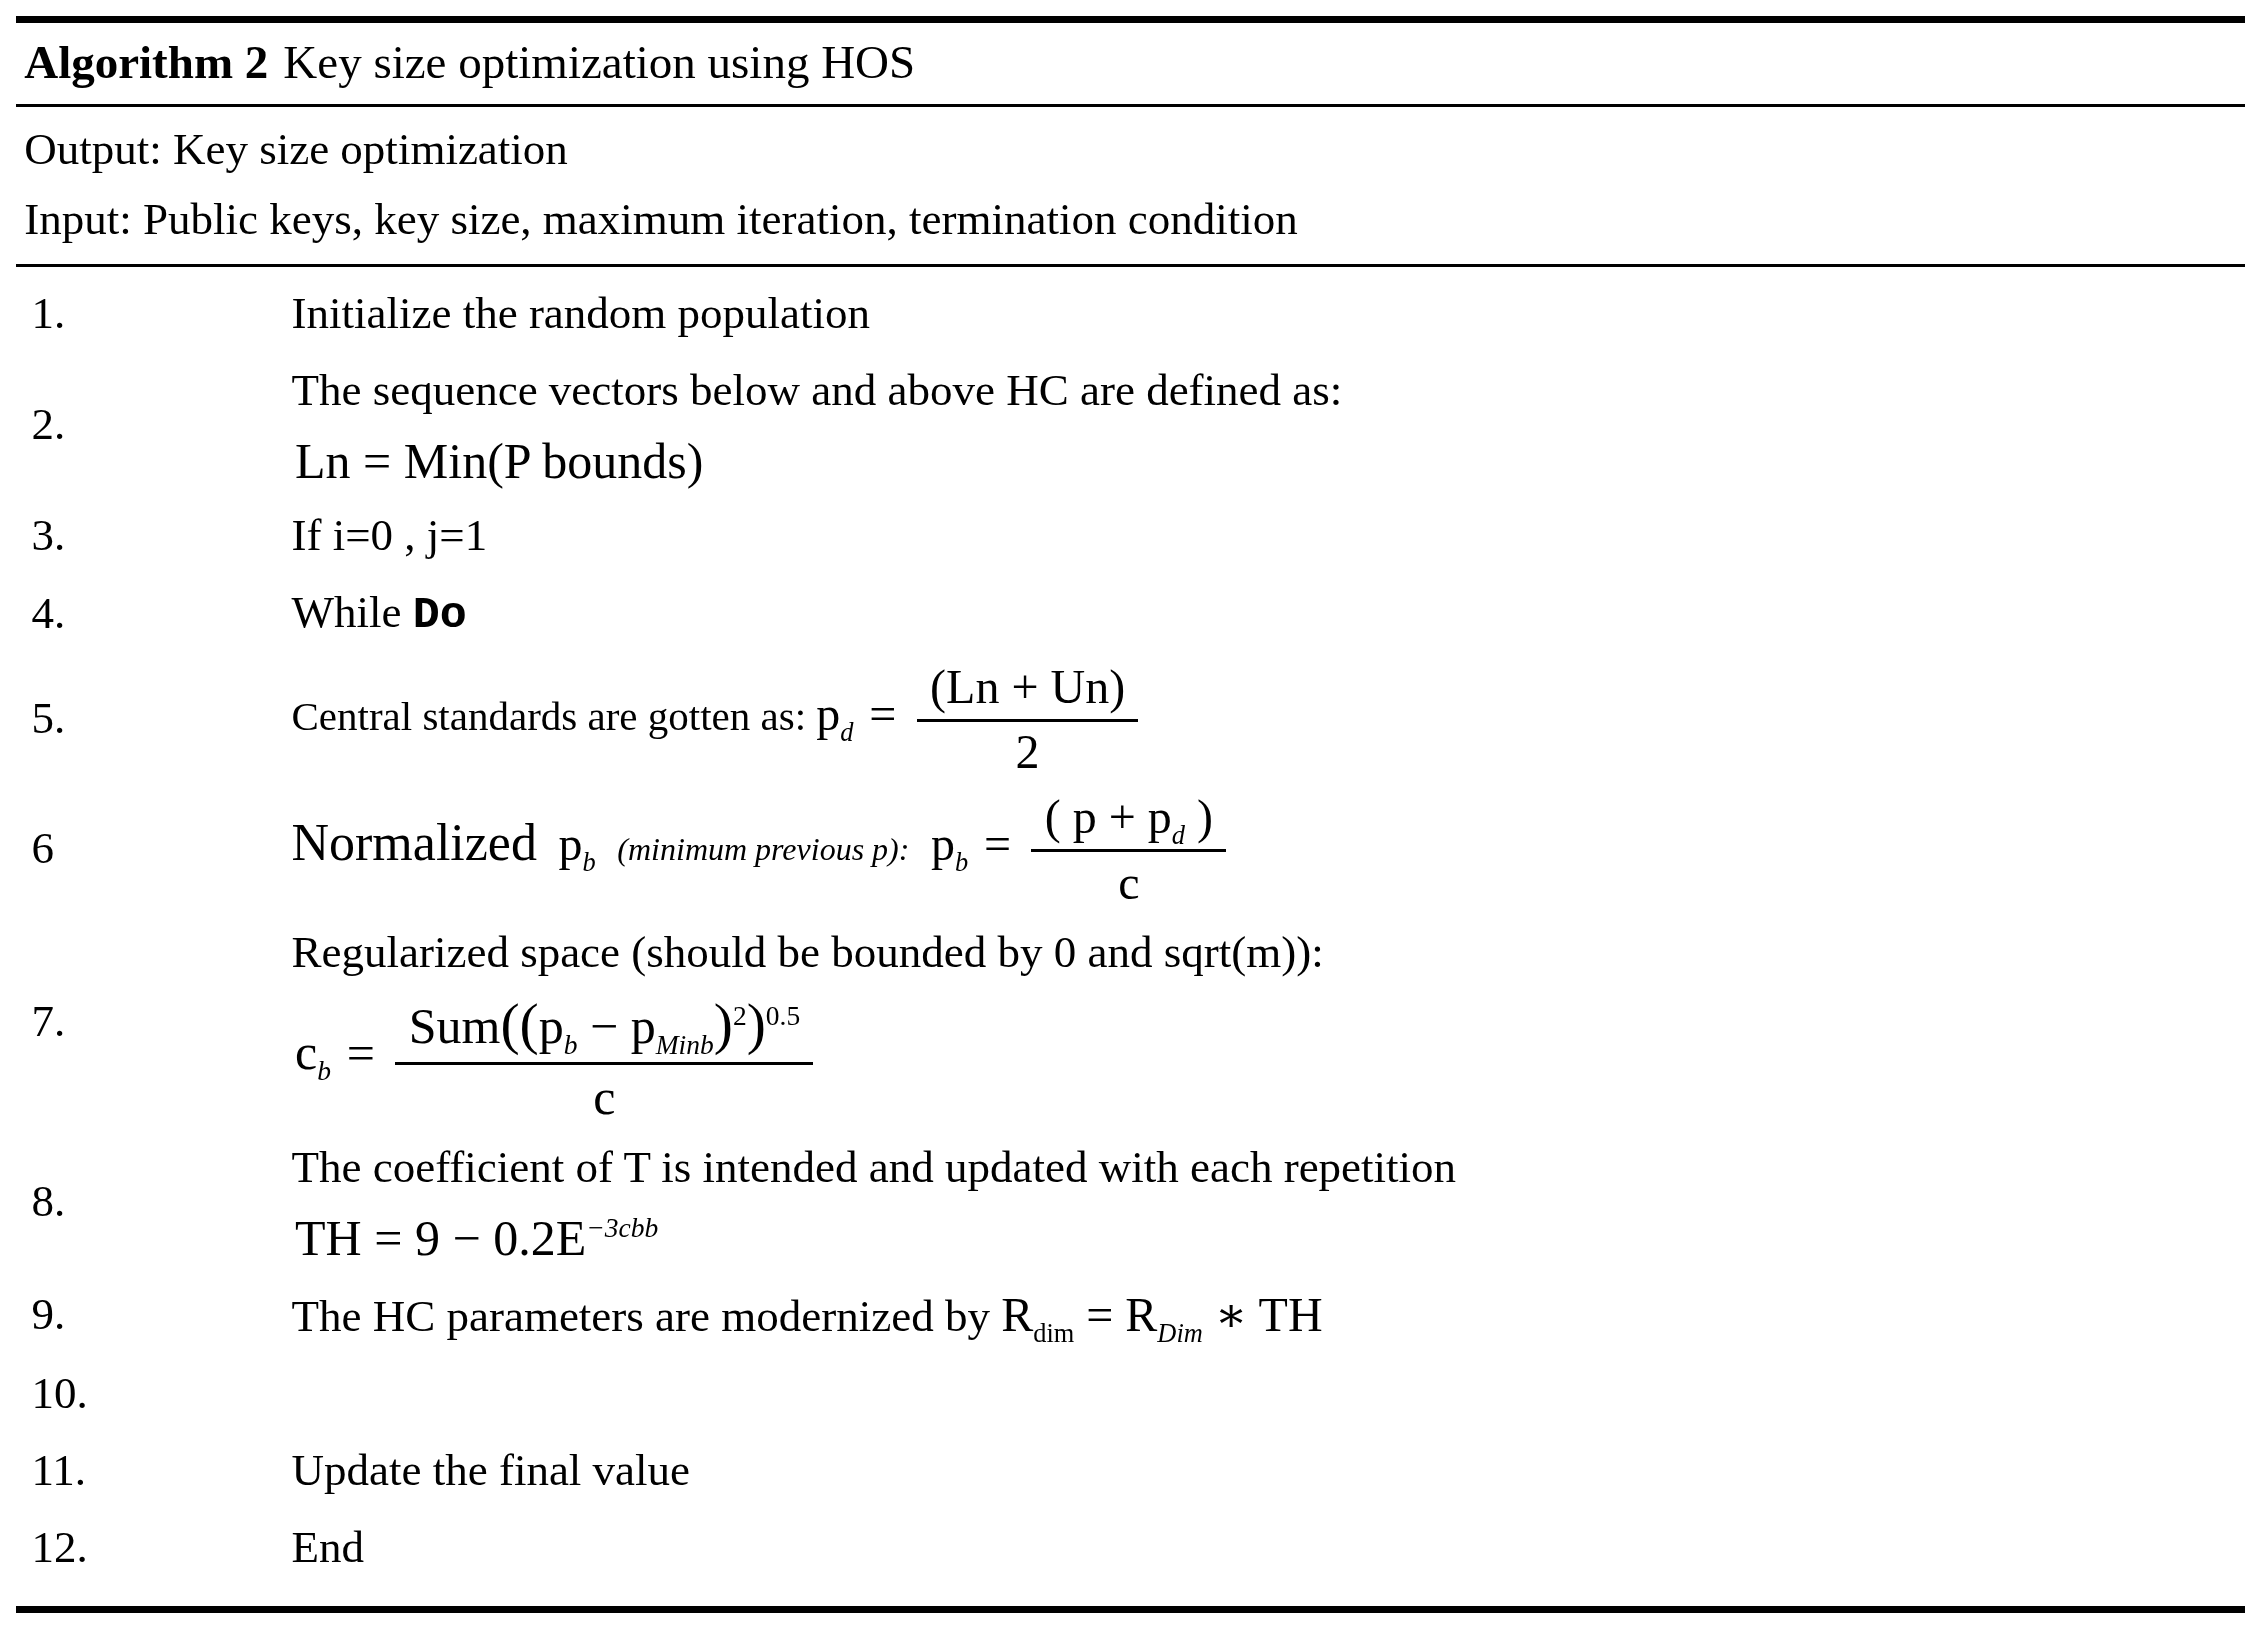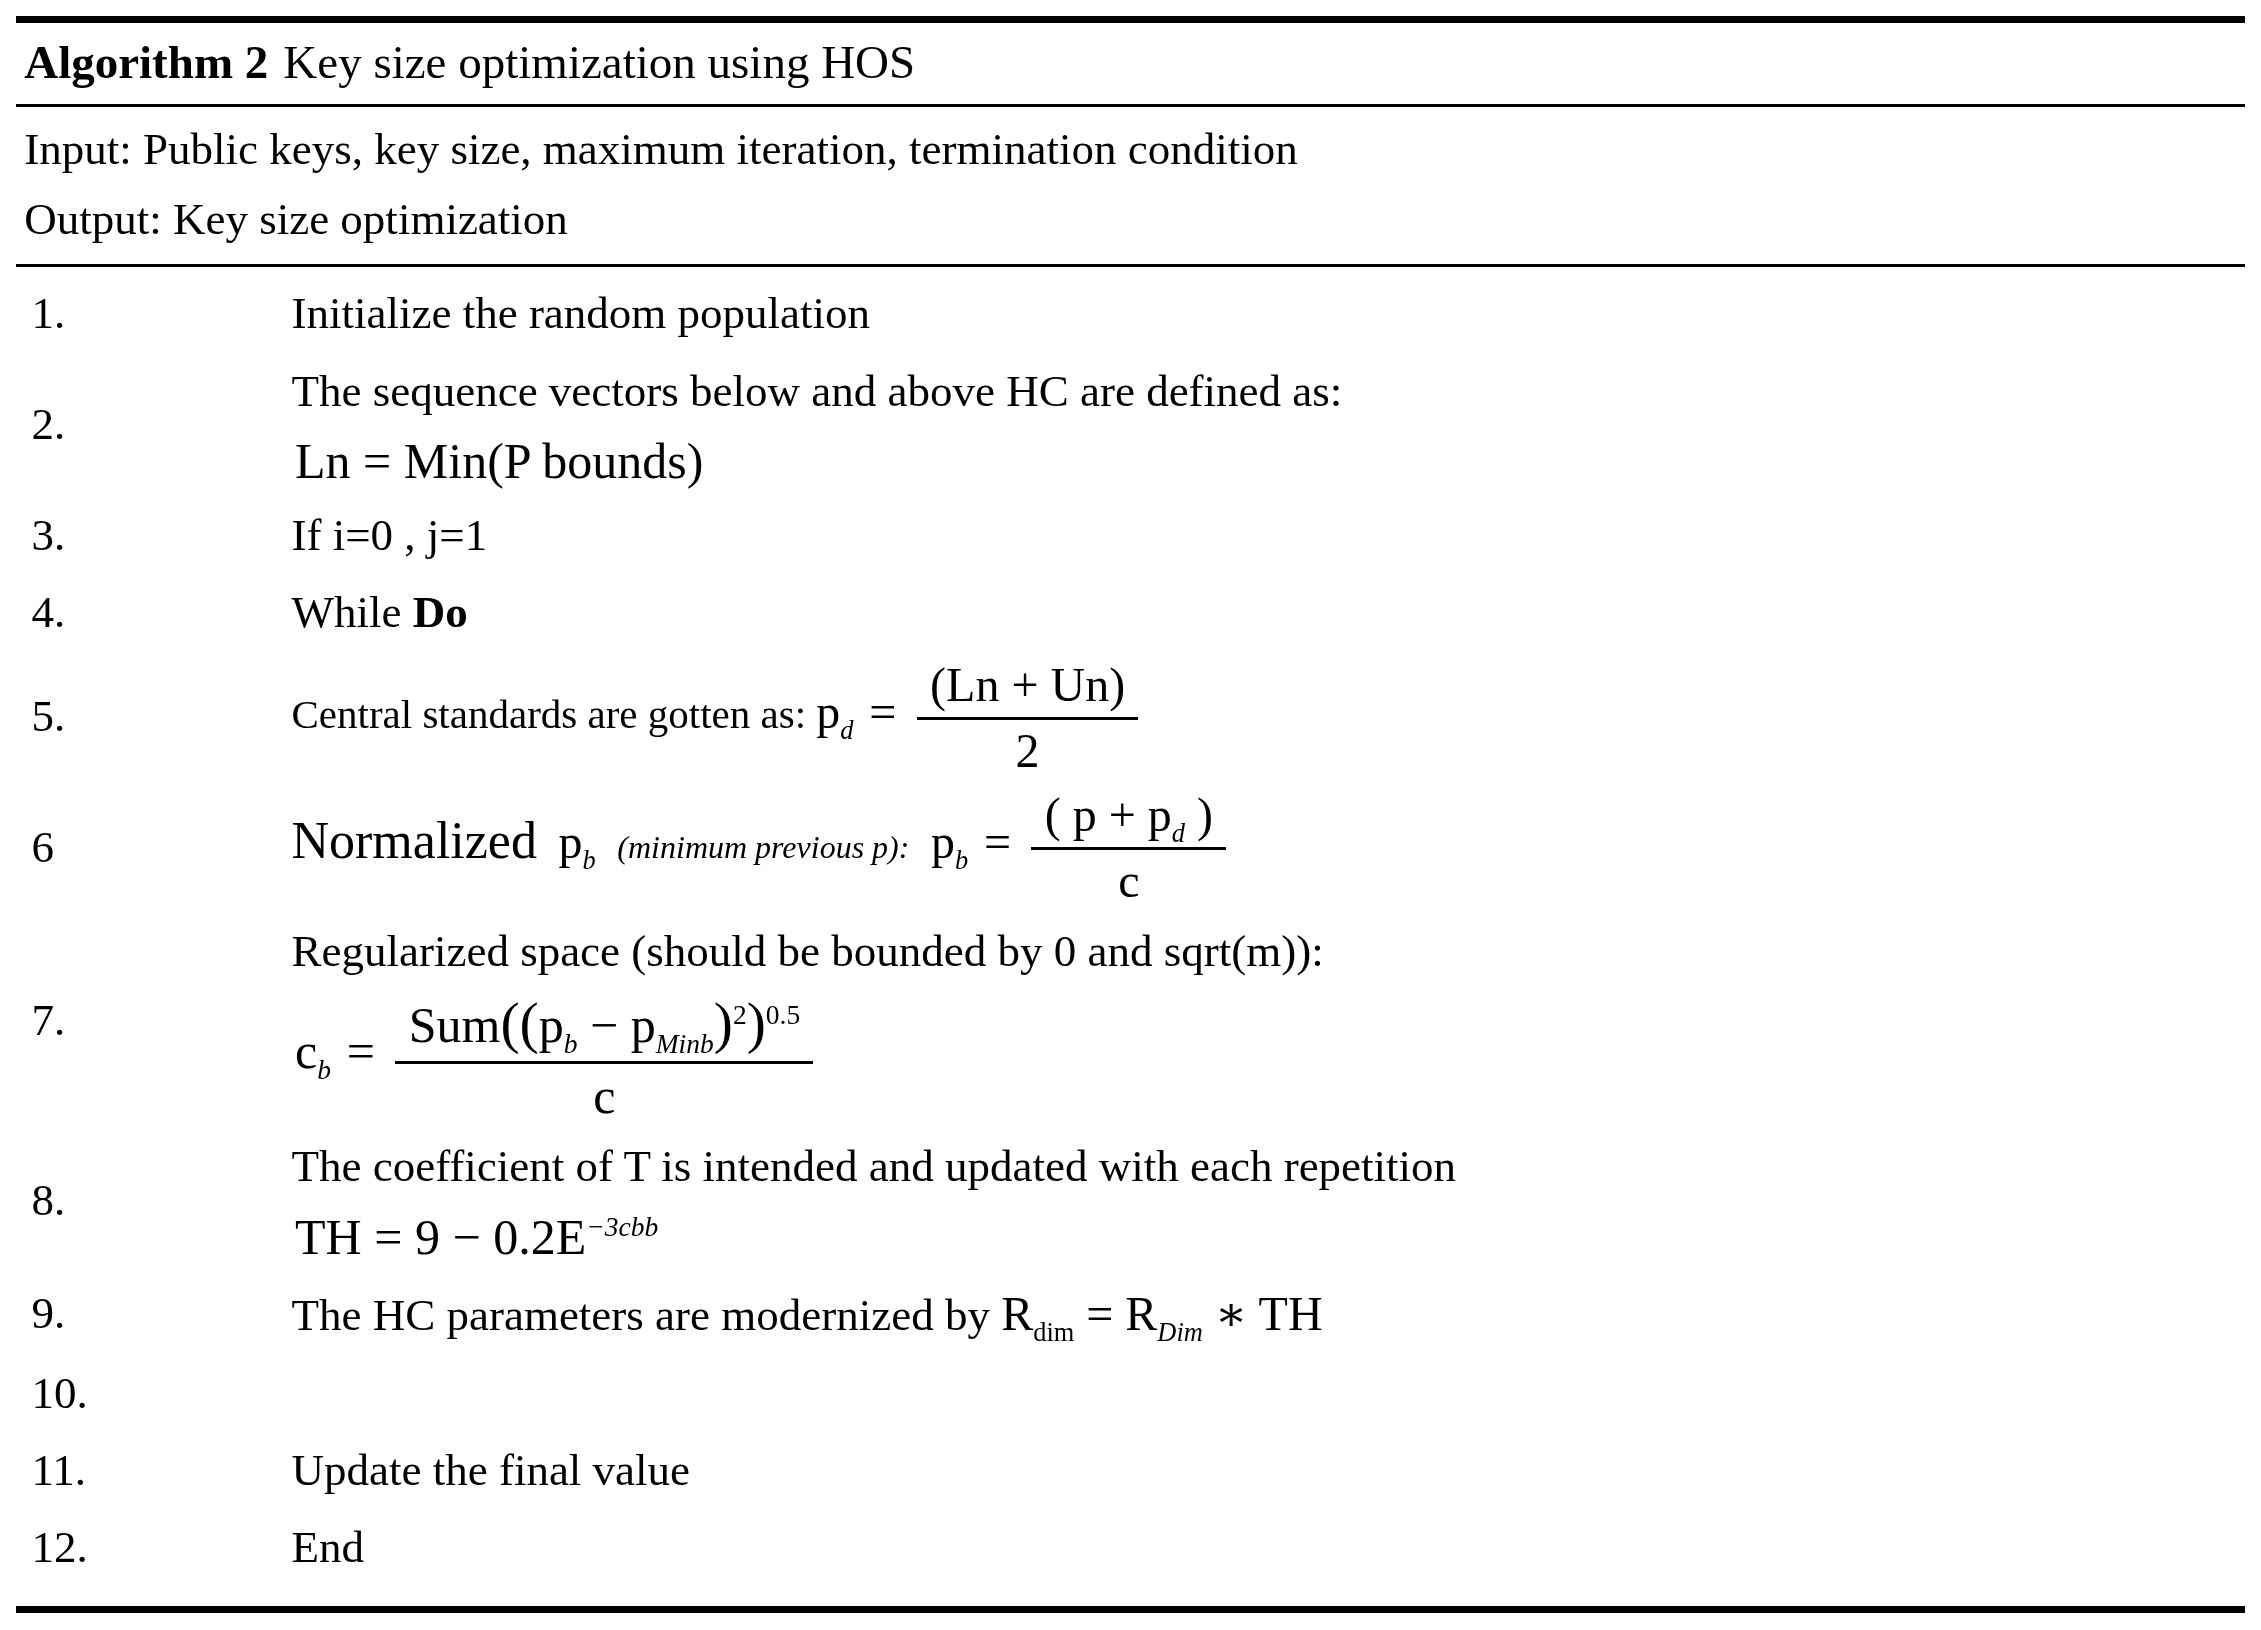--- a/index.html
+++ b/index.html
@@ -24,21 +24,21 @@
   .io{padding:7.3px 8.5px 9.7px 8.5px;border-bottom:3px solid #000;}
   .io-line{line-height:1.55;}
   .steps{
     flex:1;padding:13.3px 8.5px 24px 8.5px;
     display:flex;flex-direction:column;justify-content:space-between;
   }
   .step{display:flex;align-items:center;}
   .no{flex:0 0 260px;padding-left:7.3px;}
   .body{flex:1;}
   .line{line-height:1.5;}
-  .b{font-weight:bold;}
+  .b{font-weight:bold;font-family:Liberation Mono, monospace;}
   
   .mathline{margin-top:4.8px;font-size:50px;line-height:1.25;}
   .mline-indent{margin-left:3.6px;}
   .mi{}
   .msub{font-size:55%;font-style:italic;line-height:0;}
   .msub-roman{font-size:55%;font-style:normal;line-height:0;}
   .msup{font-size:55%;line-height:0;vertical-align:0.65em;}
   .msup-i{font-size:55%;font-style:italic;line-height:0;vertical-align:0.65em;}
   .meq{margin:0 15.7px;font-style:normal;}
   .frac{
@@ -53,22 +53,22 @@
 </style>
 </head>
 <body>
 
 <div class="page">
   <div class="algo">
 
     <div class="algo-header"><span class="algo-label">Algorithm 2</span><span class="algo-title">Key size optimization using HOS</span></div>
 
     <div class="io">
+      <div class="io-line">Output: Key size optimization</div>
       <div class="io-line">Input: Public keys, key size, maximum iteration, termination condition</div>
-      <div class="io-line">Output: Key size optimization</div>
     </div>
 
     <div class="steps">
 
       <div class="step">
         <div class="no">1.</div>
         <div class="body"><span class="line">Initialize the random population</span></div>
       </div>
 
       <div class="step">

